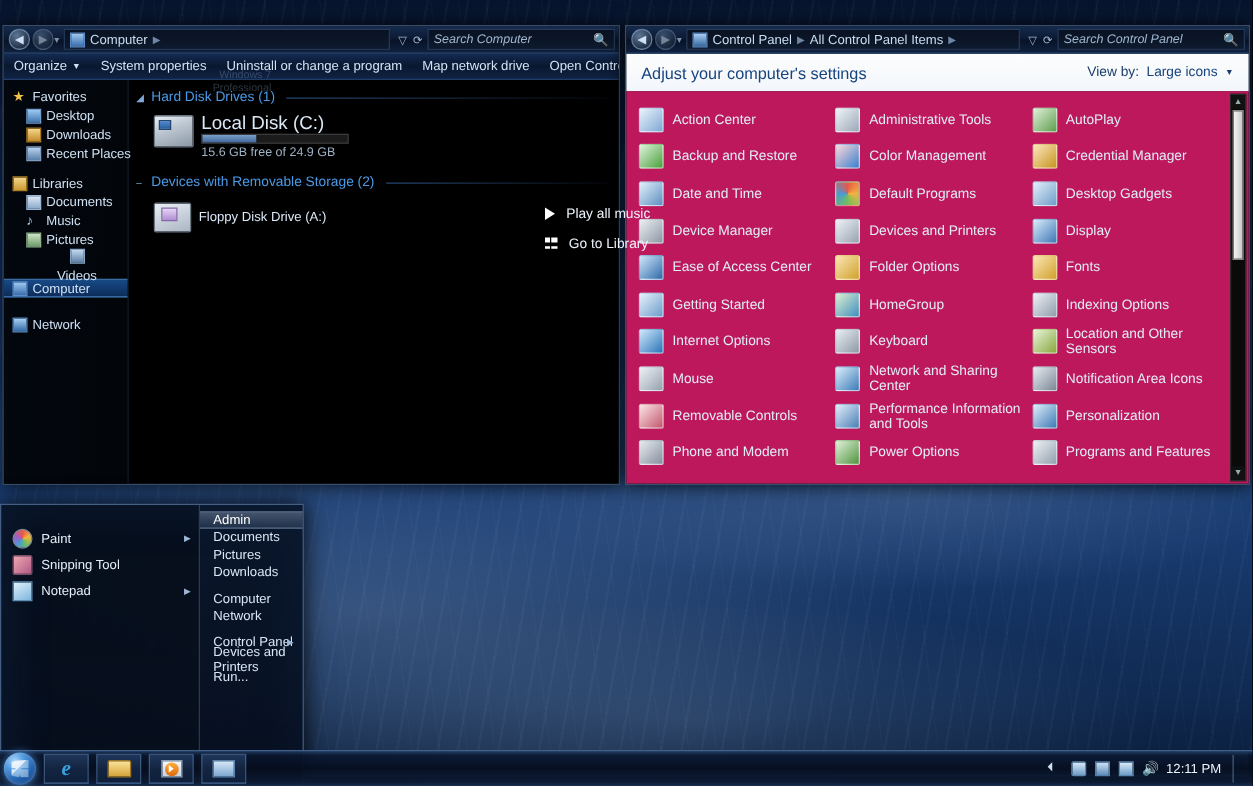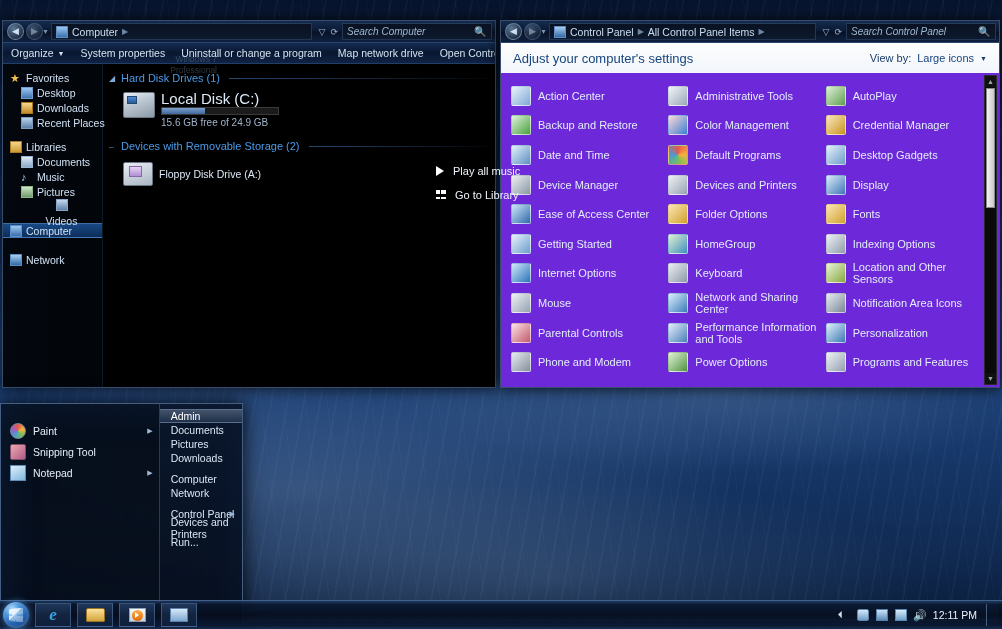--- a/index.html
+++ b/index.html
@@ -118,21 +118,21 @@
   #cpanel { left:500px; top:20px; width:500px; height:368px; }
   .cp-head {
     height:30px; display:flex; align-items:center; justify-content:space-between;
     padding:0 12px;
     background: linear-gradient(to bottom, #fdfdfd, #f2f6fb);
     color:#16447e;
   }
   .cp-head .t { font-size:13px; color:#16447e; }
   .cp-view { display:flex; align-items:center; gap:6px; font-size:11px; color:#1b3d6b; }
   .cp-view b { font-weight:normal; color:#16447e; }
-  .cp-body { height:calc(100% - 30px - 22px); position:relative; overflow:hidden; background:#6d28d9; }
+  .cp-body { height:calc(100% - 30px - 22px); position:relative; overflow:hidden; background:#be185d; }
   .cp-grid {
     display:grid; grid-template-columns: repeat(3, 1fr);
     padding:8px 16px 0 10px; gap:0;
   }
   .cp-item { display:flex; align-items:center; gap:7px; height:29.6px; color:#e2edf8; font-size:11px; }
   .cp-item .lbl { line-height:12px; }
   .cp-scroll {
     position:absolute; right:2px; top:2px; bottom:2px; width:13px;
     background:#0a0a0a; border:1px solid #2a2a2a;
   }
@@ -502,21 +502,21 @@
         <div class="cp-item">
           <span style="width: 20px; height: 20px; flex: 0 0 auto; border: 1px solid rgba(255, 255, 255, 0.28); border-radius: 2px; background: linear-gradient(135deg, rgb(219, 238, 251), rgb(59, 124, 184));"></span>
           <span class="lbl">Network and Sharing Center</span>
         </div>
         <div class="cp-item">
           <span style="width: 20px; height: 20px; flex: 0 0 auto; border: 1px solid rgba(255, 255, 255, 0.28); border-radius: 2px; background: linear-gradient(135deg, rgb(230, 235, 241), rgb(124, 136, 150));"></span>
           <span class="lbl">Notification Area Icons</span>
         </div>
         <div class="cp-item">
           <span style="width: 20px; height: 20px; flex: 0 0 auto; border: 1px solid rgba(255, 255, 255, 0.28); border-radius: 2px; background: linear-gradient(135deg, rgb(251, 227, 230), rgb(194, 89, 110));"></span>
-          <span class="lbl">Parental Controls</span>
+          <span class="lbl">Removable Controls</span>
         </div>
         <div class="cp-item">
           <span style="width: 20px; height: 20px; flex: 0 0 auto; border: 1px solid rgba(255, 255, 255, 0.28); border-radius: 2px; background: linear-gradient(135deg, rgb(227, 238, 250), rgb(74, 127, 182));"></span>
           <span class="lbl">Performance Information and Tools</span>
         </div>
         <div class="cp-item">
           <span style="width: 20px; height: 20px; flex: 0 0 auto; border: 1px solid rgba(255, 255, 255, 0.28); border-radius: 2px; background: linear-gradient(135deg, rgb(223, 238, 251), rgb(62, 121, 180));"></span>
           <span class="lbl">Personalization</span>
         </div>
         <div class="cp-item">

